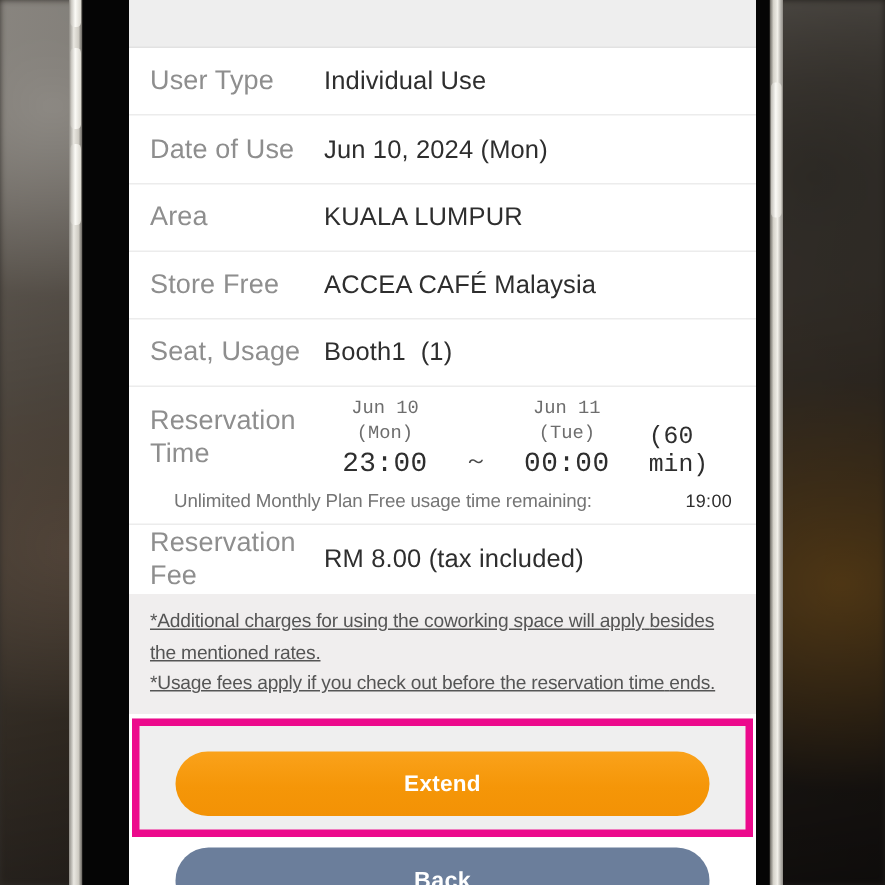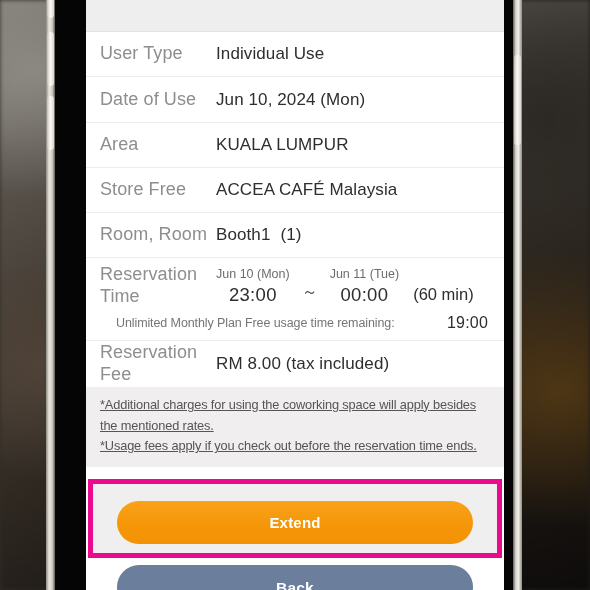--- a/index.html
+++ b/index.html
@@ -105,21 +105,21 @@
 
   .seat-count { margin-left:10px; }
 
   
   .row-time {
     display:flex; align-items:center;
     border-bottom:none;
     padding:6px 0 4px 14px;
     min-height:52px;
   }
-  .time-grid { display:flex; align-items:center; }
+  .time-grid { display:flex; align-items:center;font-family:Liberation Mono, monospace; }
   .time-col { text-align:center; }
   .time-date {
     color:#6d6d6d; font-size:12.5px; line-height:1.35;
   }
   .time-clock {
     color:#2e2e2e; font-size:18.5px; line-height:1.25; letter-spacing:.3px;
   }
   .time-tilde {
     color:#4a4a4a; font-size:16px;
     padding:0 12px 3px 12px; align-self:flex-end;
@@ -128,21 +128,21 @@
     color:#2e2e2e; font-size:16.5px;
     margin-left:14px; align-self:flex-end; padding-bottom:2px;
   }
 
   .row-note {
     display:flex; align-items:center; justify-content:space-between;
     padding:2px 16px 8px 30px;
     border-bottom:1px solid #ececec;
   }
   .note-text { color:#757575; font-size:12.5px; letter-spacing:-.1px; }
-  .note-val  { color:#2e2e2e; font-size:16px; letter-spacing:.2px; }
+  .note-val  { color:#2e2e2e; font-size:12px; letter-spacing:.2px; }
 
   .row-fee { min-height:46px; border-bottom:none; }
 
   
   .disclaimer {
     background:#f0eeee;
     padding:8px 16px 10px 14px;
     color:#555555;
     font-size:12.8px;
     line-height:1.62;
@@ -228,21 +228,21 @@
     <div class="label">Area</div>
     <div class="value">KUALA LUMPUR</div>
   </div>
 
   <div class="row row-store">
     <div class="label">Store Free</div>
     <div class="value">ACCEA CAFÉ Malaysia</div>
   </div>
 
   <div class="row row-seat">
-    <div class="label">Room, Room</div>
+    <div class="label">Seat, Usage</div>
     <div class="value">Booth1</div>
     <div class="value seat-count">(1)</div>
   </div>
 
   <div class="row row-time">
     <div class="label">
       <span>Reservation</span><br>
       <span>Time</span>
     </div>
     <div class="time-grid">

